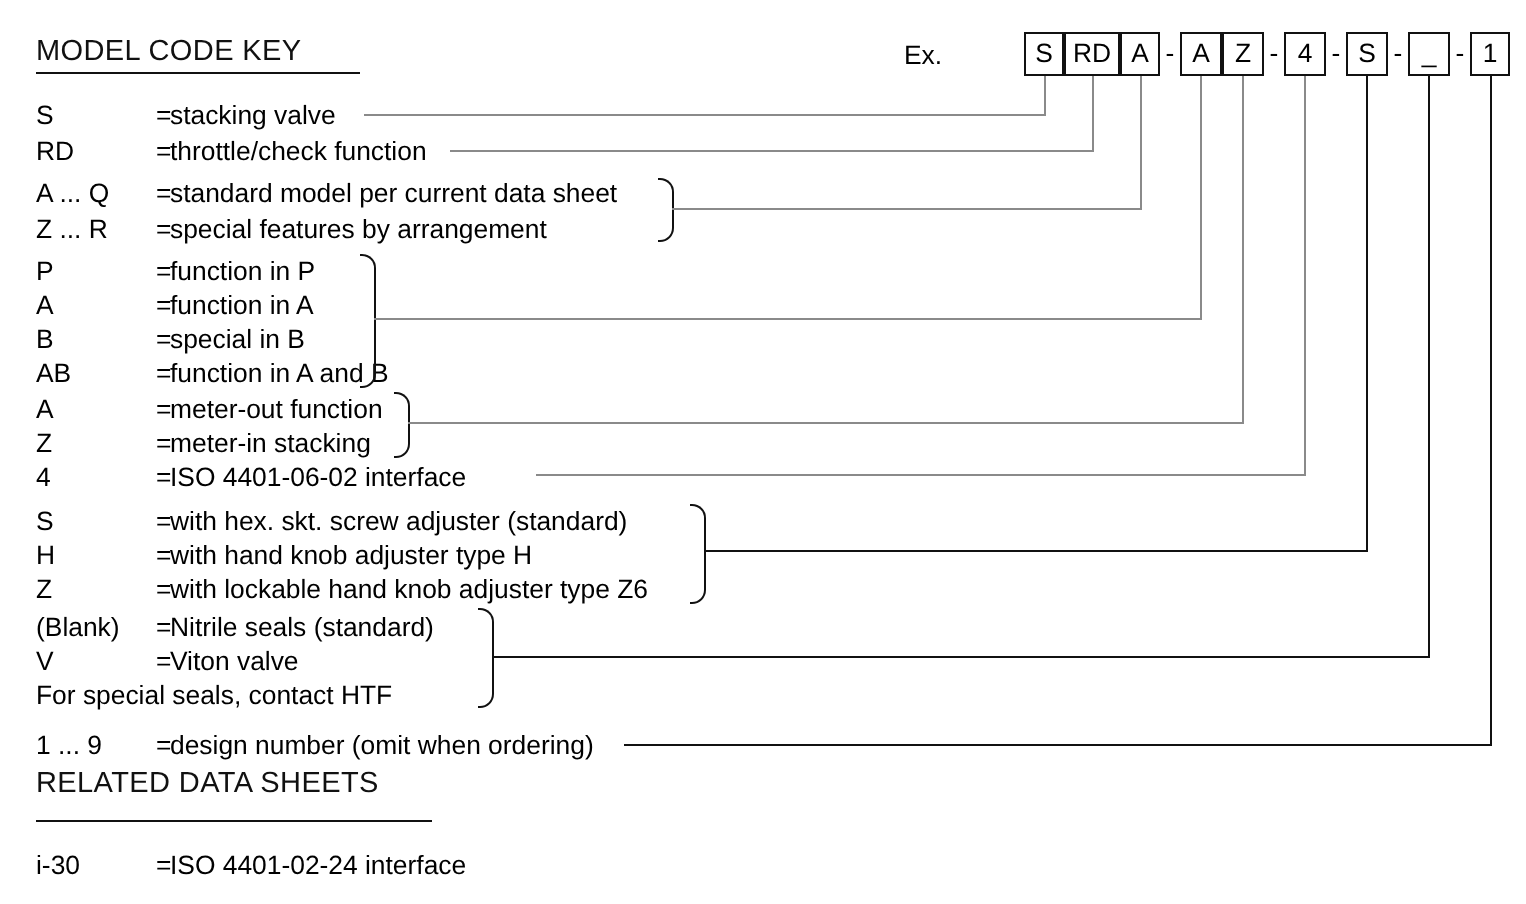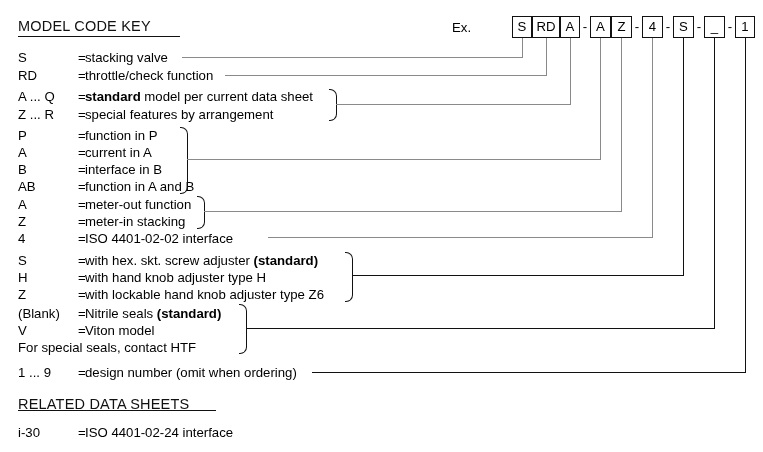--- a/index.html
+++ b/index.html
@@ -15,21 +15,21 @@
     position:absolute;font-size:14.5px;letter-spacing:.2px;
     white-space:nowrap;color:#111;
   }
   .heading-rule{position:absolute;height:1px;background:#111;}
 
   
   .row{position:absolute;height:17px;white-space:nowrap;font-size:13.2px;line-height:17px;}
   .code{position:absolute;left:18px;white-space:nowrap;}
   .eq{position:absolute;left:78px;}
   .desc{position:absolute;left:85px;white-space:nowrap;}
-  .desc b{font-weight:bold;}
+  .desc b{font-weight:normal;}
   .fullrow{position:absolute;left:18px;white-space:nowrap;font-size:13.2px;line-height:17px;height:17px;}
 
   
   .lead-h{position:absolute;height:1px;background:#8a8a8a;}
   .lead-v{position:absolute;width:1px;background:#8a8a8a;}
   .drop{position:absolute;width:1px;background:#111;}
   .drop-b{position:absolute;height:1px;background:#111;}
 
   
   .brace{position:absolute;border:1px solid #111;border-left:none;
@@ -94,46 +94,46 @@
         <span class="desc">special features by arrangement</span>
       </div>
       <div class="row" style="top: 127px; left: 0px;">
         <span class="code">P</span>
         <span class="eq">=</span>
         <span class="desc">function in P</span>
       </div>
       <div class="row" style="top: 144px; left: 0px;">
         <span class="code">A</span>
         <span class="eq">=</span>
-        <span class="desc">current in A</span>
+        <span class="desc">function in A</span>
       </div>
       <div class="row" style="top: 161px; left: 0px;">
         <span class="code">B</span>
         <span class="eq">=</span>
-        <span class="desc">interface in B</span>
+        <span class="desc">special in B</span>
       </div>
       <div class="row" style="top: 178px; left: 0px;">
         <span class="code">AB</span>
         <span class="eq">=</span>
         <span class="desc">function in A and B</span>
       </div>
       <div class="row" style="top: 196px; left: 0px;">
         <span class="code">A</span>
         <span class="eq">=</span>
         <span class="desc">meter-out function</span>
       </div>
       <div class="row" style="top: 213px; left: 0px;">
         <span class="code">Z</span>
         <span class="eq">=</span>
         <span class="desc">meter-in stacking</span>
       </div>
       <div class="row" style="top: 230px; left: 0px;">
         <span class="code">4</span>
         <span class="eq">=</span>
-        <span class="desc">ISO 4401-02-02 interface</span>
+        <span class="desc">ISO 4401-06-02 interface</span>
       </div>
       <div class="row" style="top: 252px; left: 0px;">
         <span class="code">S</span>
         <span class="eq">=</span>
         <span class="desc">with hex. skt. screw adjuster <b>(standard)</b></span>
       </div>
       <div class="row" style="top: 269px; left: 0px;">
         <span class="code">H</span>
         <span class="eq">=</span>
         <span class="desc">with hand knob adjuster type H</span>
@@ -144,21 +144,21 @@
         <span class="desc">with lockable hand knob adjuster type Z6</span>
       </div>
       <div class="row" style="top: 305px; left: 0px;">
         <span class="code">(Blank)</span>
         <span class="eq">=</span>
         <span class="desc">Nitrile seals <b>(standard)</b></span>
       </div>
       <div class="row" style="top: 322px; left: 0px;">
         <span class="code">V</span>
         <span class="eq">=</span>
-        <span class="desc">Viton model</span>
+        <span class="desc">Viton valve</span>
       </div>
       <div class="row" style="top: 339px; left: 0px;">
         <div class="fullrow" style="top: 0px;">For special seals, contact HTF</div>
       </div>
       <div class="row" style="top: 364px; left: 0px;">
         <span class="code">1 ... 9</span>
         <span class="eq">=</span>
         <span class="desc">design number (omit when ordering)</span>
       </div>
     </div>
@@ -193,21 +193,21 @@
 
   <div class="drop-b" style="left:352px;top:275px;width:332px;"></div>
   <div class="drop" style="left:683px;top:38px;height:237px;"></div>
 
   <div class="drop-b" style="left:246px;top:328px;width:469px;"></div>
   <div class="drop" style="left:714px;top:38px;height:290px;"></div>
 
   <div class="drop-b" style="left:312px;top:372px;width:434px;"></div>
   <div class="drop" style="left:745px;top:38px;height:334px;"></div>
 
-  <div class="heading" style="left:18px;top:396px;">RELATED DATA SHEETS</div>
+  <div class="heading" style="left:18px;top:384px;">RELATED DATA SHEETS</div>
   <div class="heading-rule" style="left:18px;top:410px;width:198px;"></div>
 
   <div id="related-rows">
       <div class="row" style="top: 424px;">
         <span class="code">i-30</span>
         <span class="eq">=</span>
         <span class="desc">ISO 4401-02-24 interface</span>
       </div>
     </div>
 

